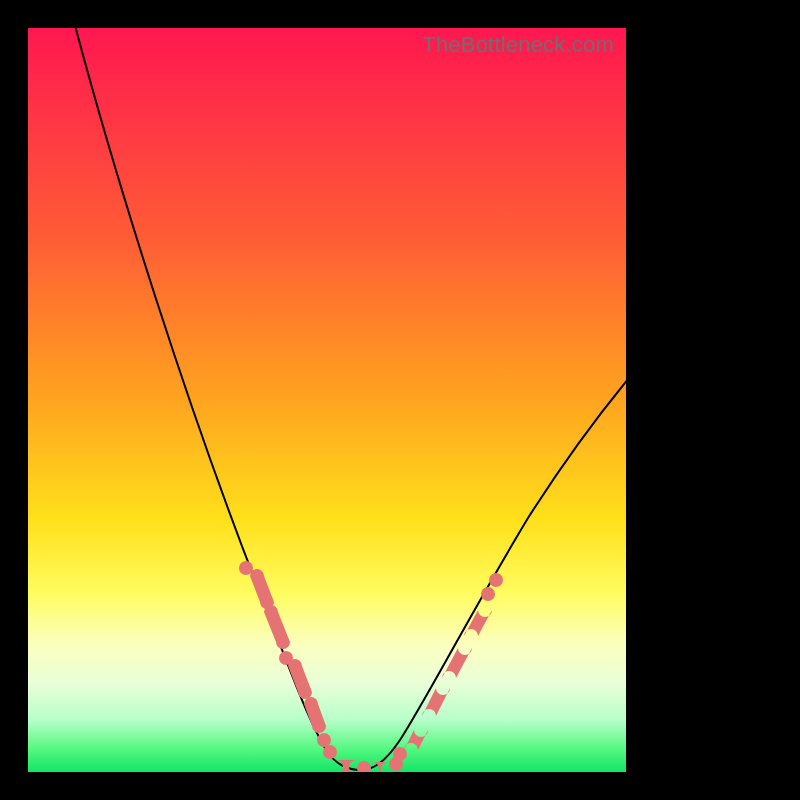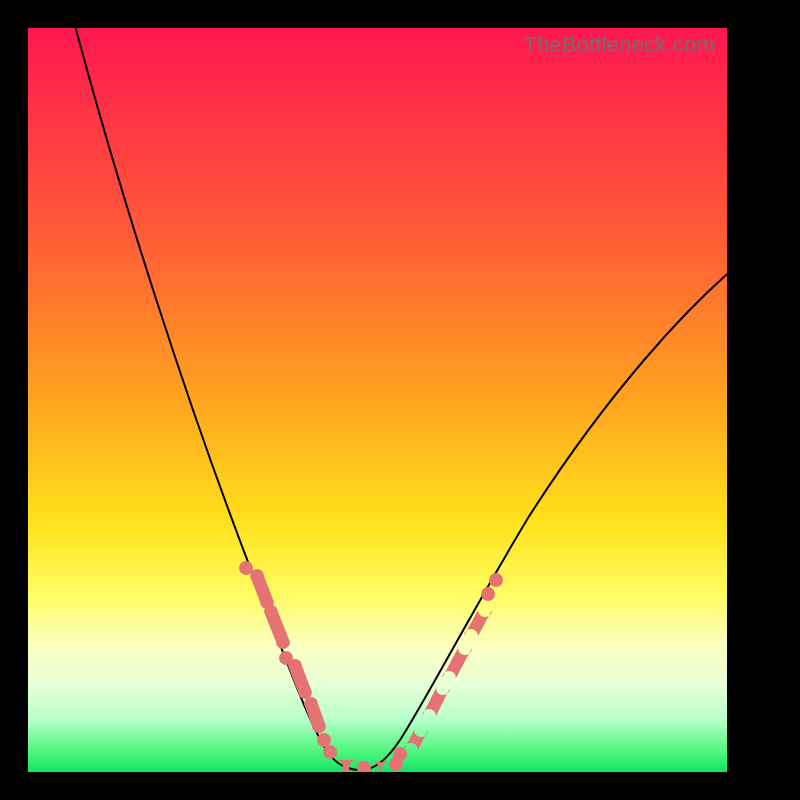--- a/index.html
+++ b/index.html
@@ -16,36 +16,37 @@
     top: 0;
     left: 0;
     width: 800px;
     height: 800px;
     background: #000;
   }
   .plot {
     position: absolute;
     top: 28px;
     left: 28px;
-    width: 699px;
+    width: 592px;
     height: 744px;
     background: linear-gradient(
       to bottom,
       #ff1750 0%,
       #ff5c36 28%,
       #ffa41f 50%,
       #ffe01a 66%,
       #fffd60 76%,
       #fbffc0 83%,
       #e9ffd7 88%,
       #b7ffc9 93%,
       #53f77f 97%,
       #12e566 100%
     );
     overflow: hidden;
+    padding-left: 6px;
   }
   .watermark {
     position: absolute;
     top: 4px;
     right: 12px;
     color: #6f6f6f;
     font-size: 22px;
     font-weight: 400;
     letter-spacing: 0.2px;
     user-select: none;

